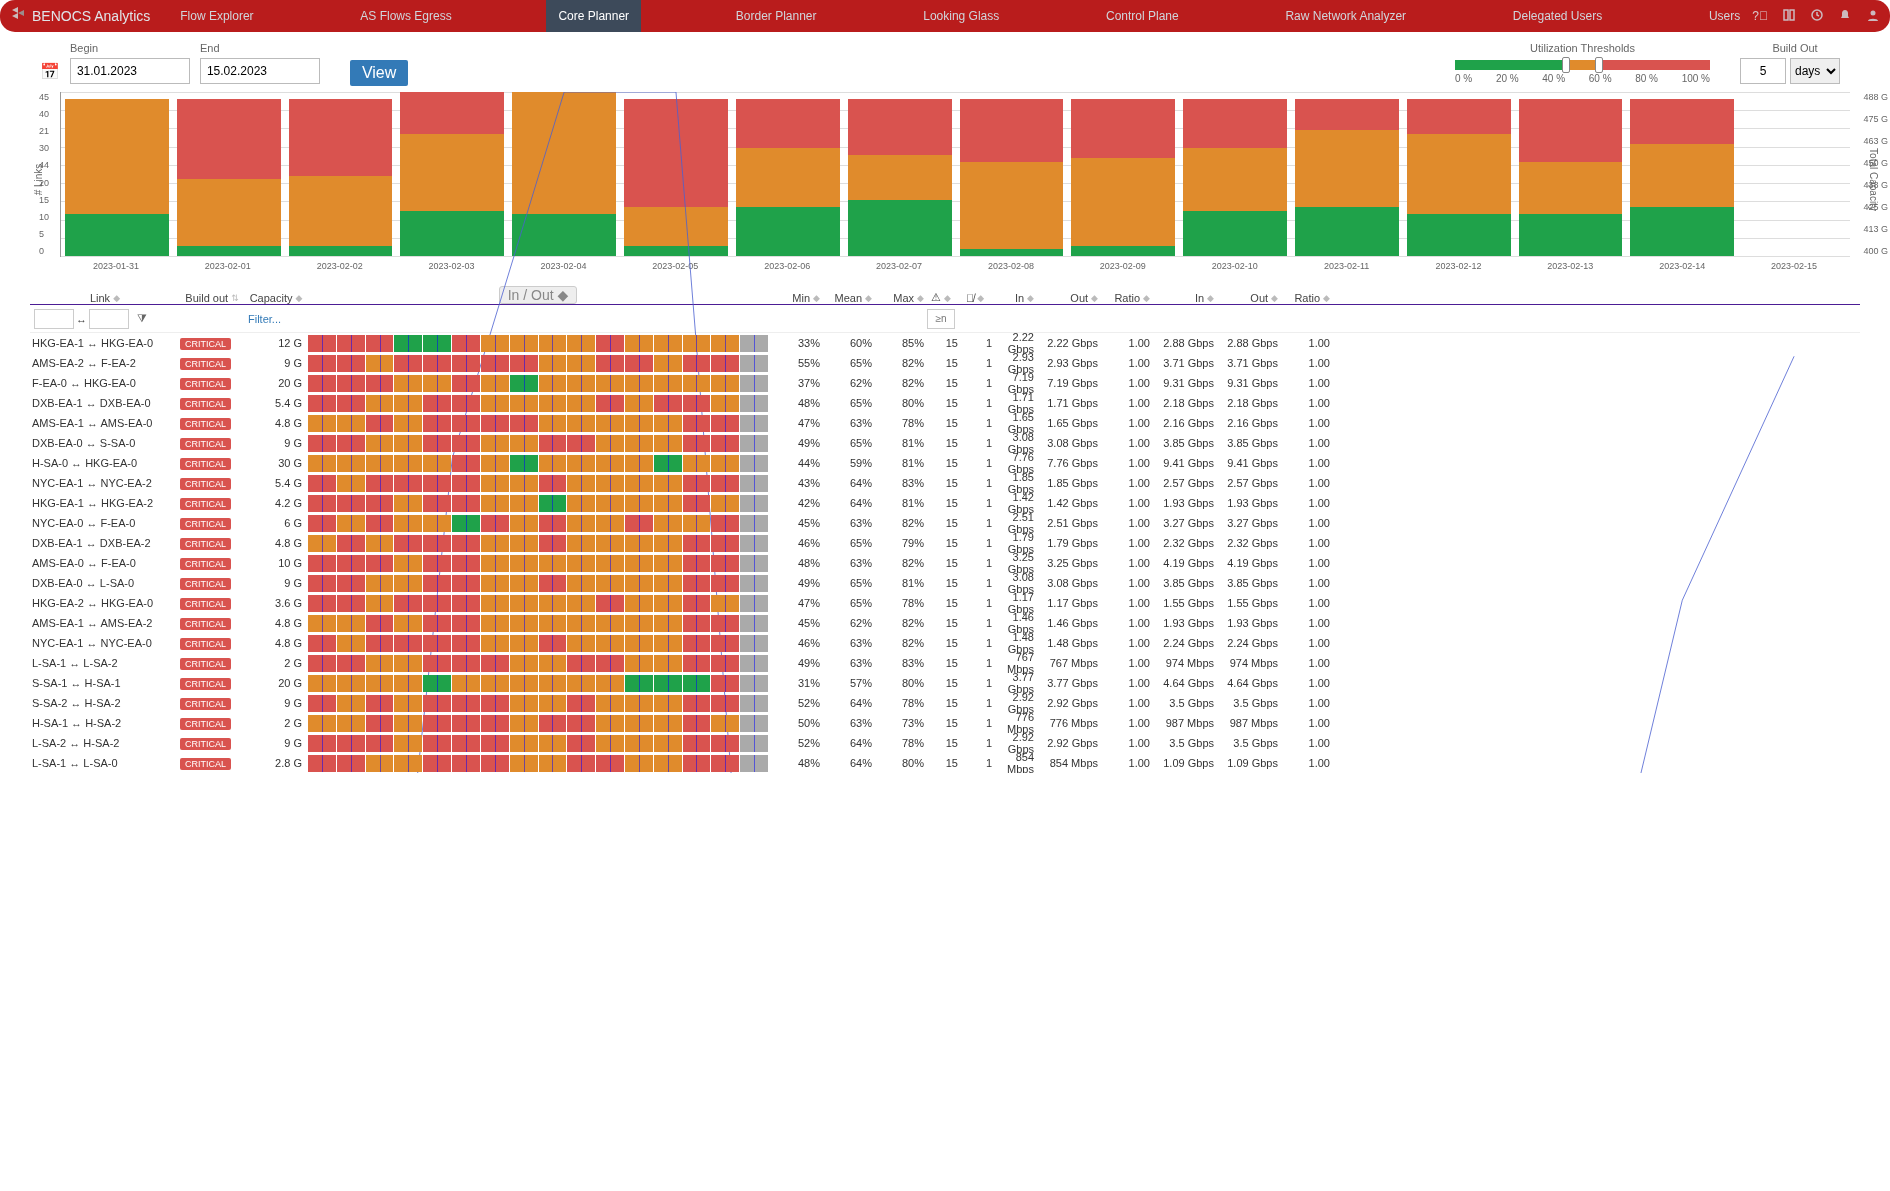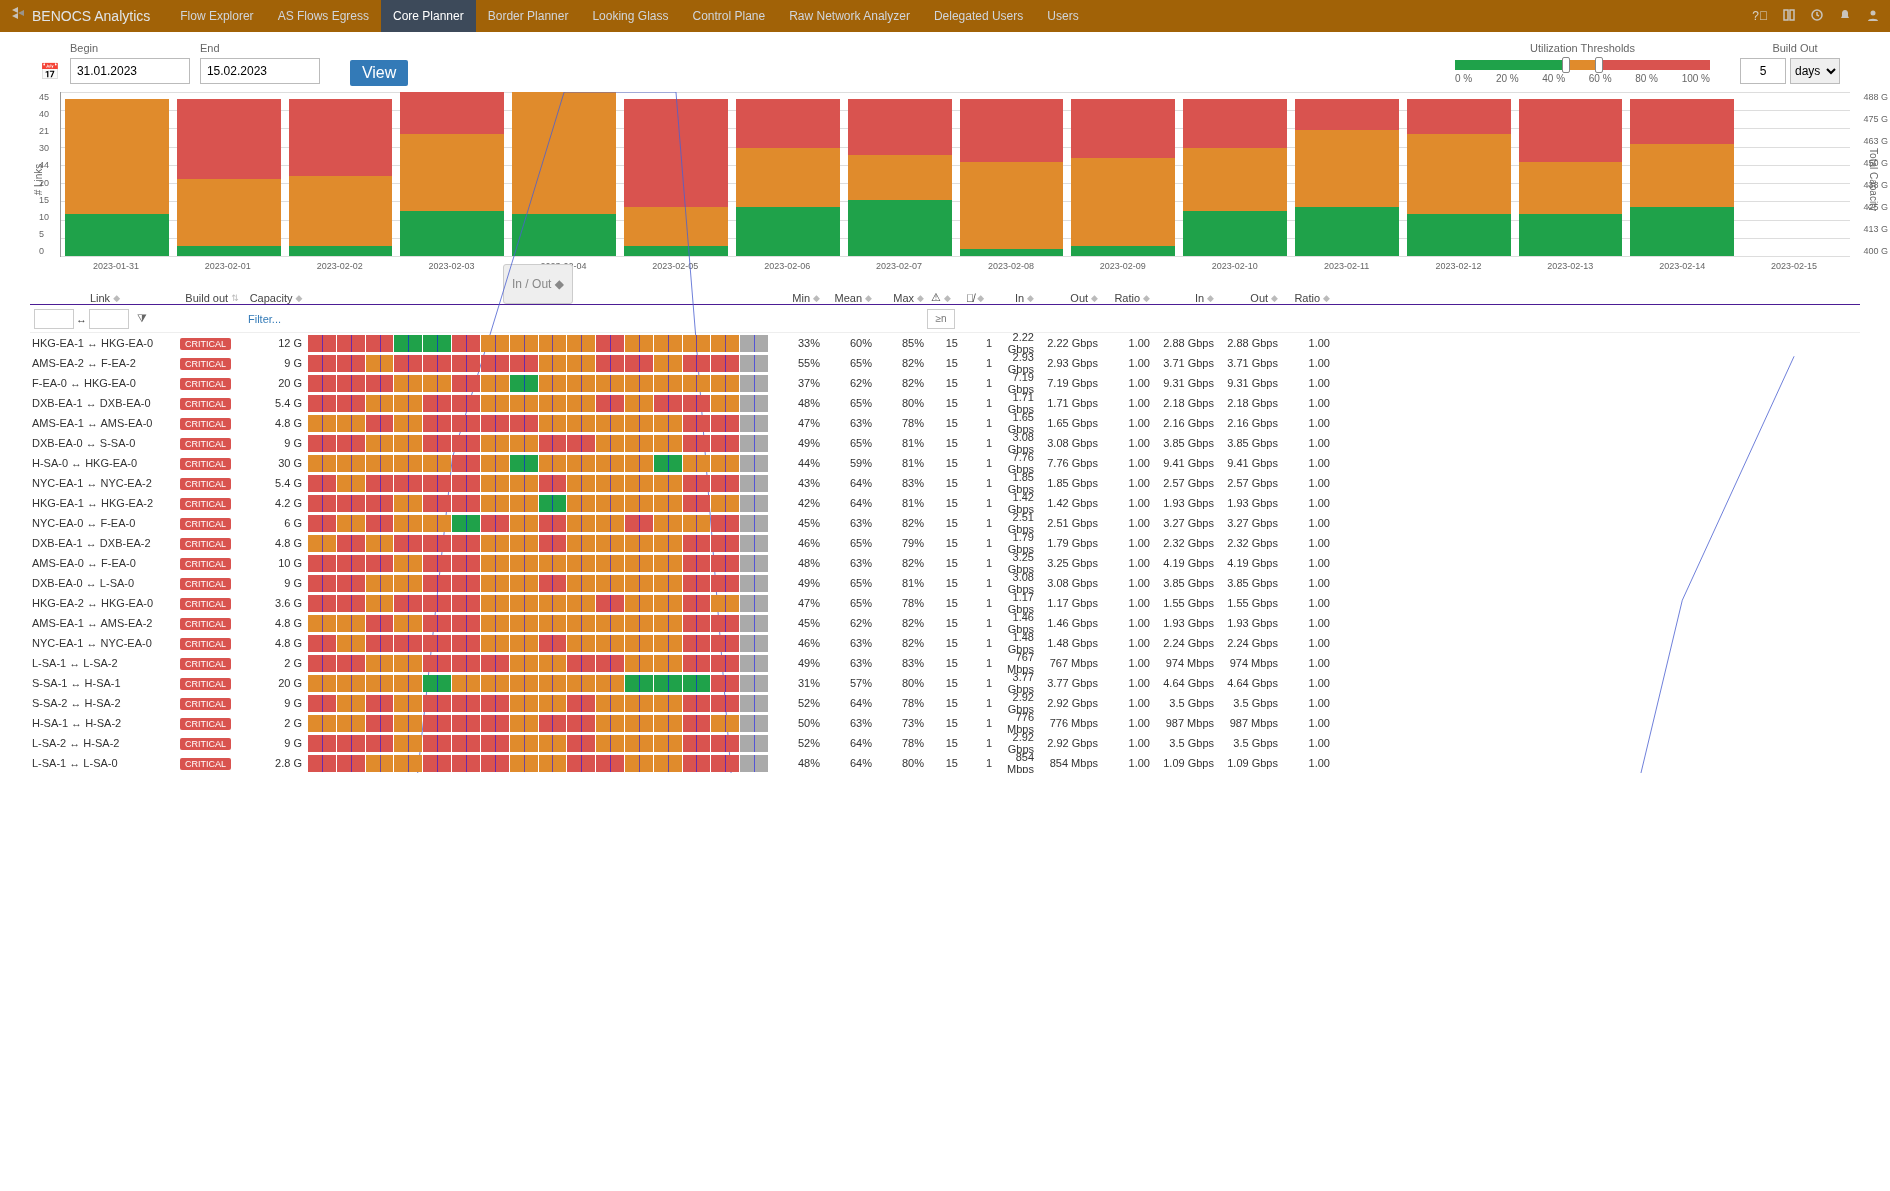--- a/index.html
+++ b/index.html
@@ -1,22 +1,22 @@
 <!DOCTYPE html>
 <html><head>
 <meta charset="utf-8">
 <style>
   * { box-sizing: border-box; margin: 0; padding: 0; }
   body { font-family: "Segoe UI", Arial, sans-serif; font-size: 12px; color: #333; background: #fff; }
   
   
-  .topnav { background: #a16207; height: 32px; display: flex; align-items: center; padding: 0 10px; color: #e0e4e8; }
+  .topnav { background: #b91c1c; height: 32px; display: flex; align-items: center; padding: 0 10px; color: #e0e4e8; border-radius: 15px; }
   .brand { display: flex; align-items: center; font-size: 14px; font-weight: 500; margin-right: 18px; }
   .brand-icon { margin-right: 6px; opacity: .9; }
-  .navlinks { display: flex; flex: 1; }
+  .navlinks { display: flex; flex: 1; justify-content: space-between; }
   .navlink { padding: 0 12px; height: 32px; line-height: 32px; color: #d0d5db; font-size: 12px; cursor: pointer; }
   .navlink.active { background: #3d4a5a; color: #fff; }
   .navicons { display: flex; gap: 14px; align-items: center; opacity: .85; }
   .navicons span { cursor: pointer; }
   
   
   .controls { display: flex; align-items: flex-start; padding: 10px 40px 6px 40px; gap: 30px; }
   .ctrl-block { display: flex; flex-direction: column; }
   .ctrl-label { font-size: 11px; color: #666; margin-bottom: 4px; }
   .date-input { width: 120px; height: 26px; border: 1px solid #bbb; padding: 0 6px; font-size: 12px; }
@@ -73,21 +73,21 @@
   .col-mean { width: 52px; justify-content: flex-end; }
   .col-max { width: 52px; justify-content: flex-end; }
   .col-a { width: 34px; }
   .col-b { width: 34px; }
   .col-in { width: 42px; justify-content: flex-end; }
   .col-out { width: 64px; justify-content: flex-end; }
   .col-ratio { width: 52px; justify-content: flex-end; }
   .col-in2 { width: 64px; justify-content: flex-end; }
   .col-out2 { width: 64px; justify-content: flex-end; }
   .col-ratio2 { width: 52px; justify-content: flex-end; }
-  .inout-toggle { background: #eee; border: 1px solid #ccc; padding: 12px 8px; font-size: 12px; color: #888; border-radius: 3px; }
+  .inout-toggle { background: #eee; border: 1px solid #ccc; padding: 0 8px; font-size: 14px; color: #888; border-radius: 3px; }
   
   .filter-row { display: flex; height: 28px; align-items: center; border-bottom: 1px solid #eee; font-size: 11px; }
   .filter-link { width: 150px; display: flex; align-items: center; gap: 2px; padding-left: 4px; }
   .filter-link input { width: 40px; height: 20px; border: 1px solid #ccc; font-size: 10px; }
   .funnel { color: #666; margin-left: 6px; }
   .filter-bo { width: 64px; }
   .filter-cap { width: 64px; color: #337ab7; cursor: pointer; padding-left: 4px;}
   .filter-heat { width: 460px; }
   .filter-min { width: 52px; } .filter-mean { width: 52px; } .filter-max { width: 52px; }
   .filter-a { width: 34px; text-align: center; }

